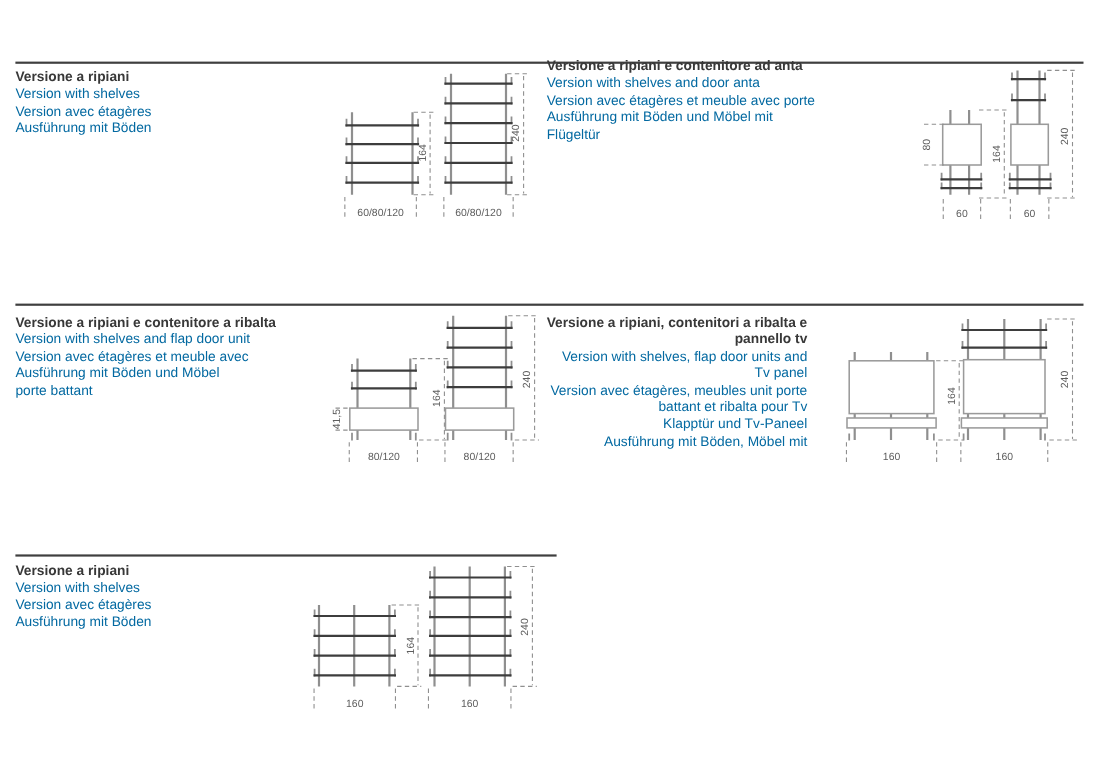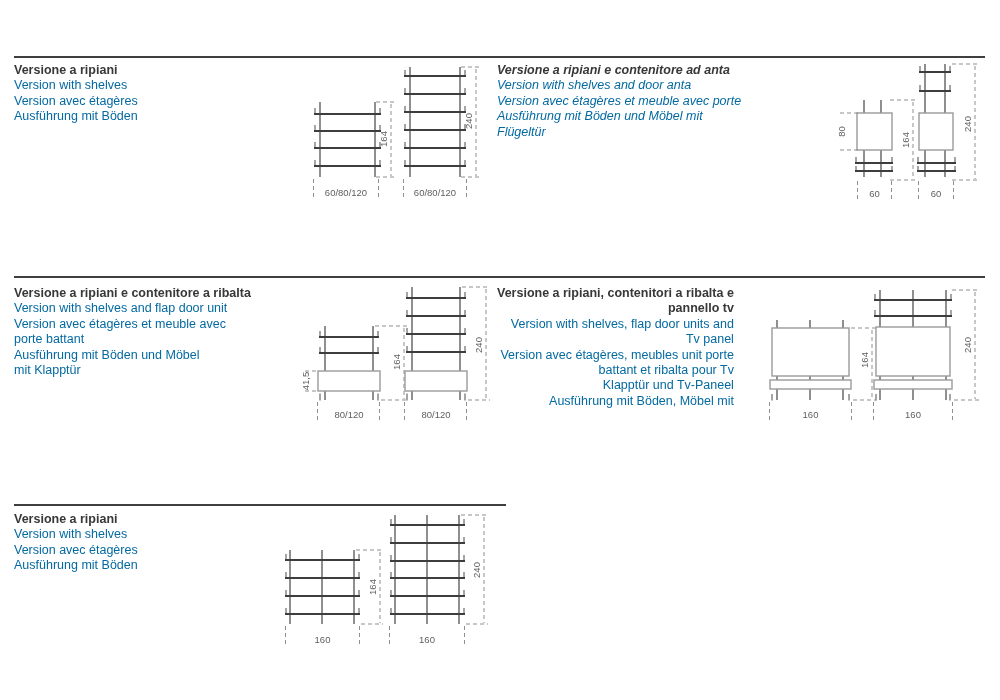--- a/index.html
+++ b/index.html
@@ -26,35 +26,34 @@
   <div class="rule" style="left:14px;top:276px;width:971px;height:2px;"></div>
   <div class="rule" style="left:14px;top:504px;width:492px;height:1.5px;"></div>
 
   <div class="tblock" style="left:14px;top:63px;">
     <div class="t">Versione a ripiani</div>
     <div class="s">Version with shelves</div>
     <div class="s">Version avec étagères</div>
     <div class="s">Ausführung mit Böden</div>
   </div>
 
-  <div class="tblock" style="left:497px;top:63px;font-style:italic;">
+  <div class="tblock" style="left:497px;top:53px;">
     <div class="t">Versione a ripiani e contenitore ad anta</div>
     <div class="s">Version with shelves and door anta</div>
     <div class="s">Version avec étagères et meuble avec porte</div>
     <div class="s">Ausführung mit Böden und Möbel mit</div>
     <div class="s">Flügeltür</div>
   </div>
 
   <div class="tblock" style="left:14px;top:286px;">
     <div class="t">Versione a ripiani e contenitore a ribalta</div>
     <div class="s">Version with shelves and flap door unit</div>
     <div class="s">Version avec étagères et meuble avec</div>
+    <div class="s">Ausführung mit Böden und Möbel</div>
     <div class="s">porte battant</div>
-    <div class="s">Ausführung mit Böden und Möbel</div>
-    <div class="s">mit Klapptür</div>
   </div>
 
   <div class="tblock" style="left:497px;top:286px;text-align:right;">
     <div class="t">Versione a ripiani, contenitori a ribalta e</div>
     <div class="t">pannello tv</div>
     <div class="s">Version with shelves, flap door units and</div>
     <div class="s">Tv panel</div>
     <div class="s">Version avec étagères, meubles unit porte</div>
     <div class="s">battant et ribalta pour Tv</div>
     <div class="s">Klapptür und Tv-Paneel</div>

